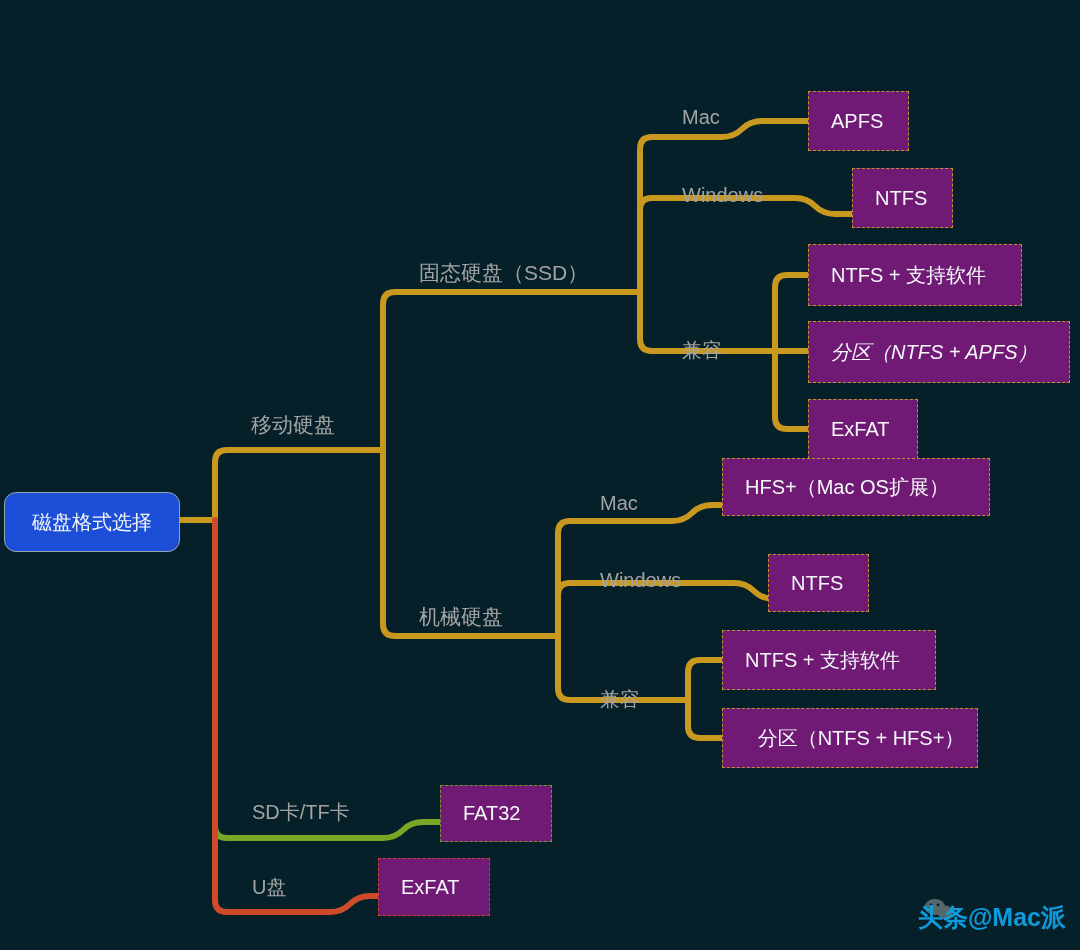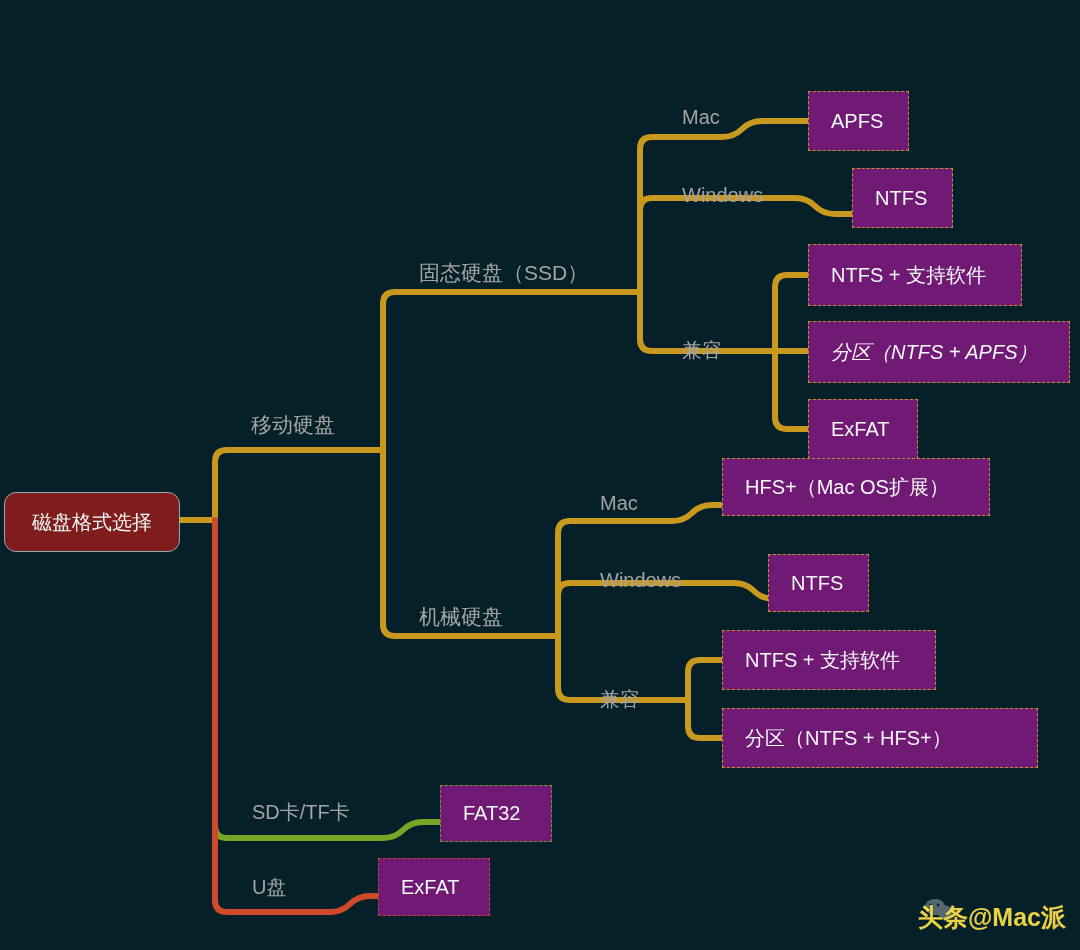--- a/index.html
+++ b/index.html
@@ -21,21 +21,21 @@
     font-size:33px;font-weight:bold;color:#ffffff;
     letter-spacing:1px;
   }
 
   
   .root-node{
     position:absolute;
     left:4px;top:492px;width:174px;height:58px;
     border:1.5px solid #93a8ad;
     border-radius:12px;
-    background:#7f1d1d;
+    background:#1d4ed8;
     display:flex;align-items:center;justify-content:center;
     color:#f2f6f7;font-size:20px;
   }
 
   
   .leaf{
     position:absolute;
     border:1.4px dashed #b99527;
     background:#701a75;
     display:flex;align-items:center;
@@ -54,21 +54,21 @@
     font-size:20px;
     white-space:nowrap;
   }
   .wire-label.big{font-size:21px;}
 
   
   .watermark{
     position:absolute;
     right:14px;bottom:16px;
     display:flex;align-items:center;gap:6px;
-    color:#fde047;font-size:25px;font-weight:bold;
+    color:#0ea5e9;font-size:25px;font-weight:bold;
     opacity:.93;
     letter-spacing:0px;
   }
   .wm-logo{
     position:absolute;
     right:126px;bottom:30px;
     width:30px;height:22px;
     opacity:.35;
   }
 </style>
@@ -166,21 +166,21 @@
   </div>
 
   <div class="leaf" style="left:768px;top:554px;width:101px;height:58px;">
     <span>NTFS</span>
   </div>
 
   <div class="leaf" style="left:722px;top:630px;width:214px;height:60px;">
     <span>NTFS + 支持软件</span>
   </div>
 
-  <div class="leaf" style="left:722px;top:708px;width:316px;height:60px;">
+  <div class="leaf" style="left:722px;top:708px;width:256px;height:60px;justify-content:center;">
     <span>分区（NTFS + HFS+）</span>
   </div>
 
   <div class="leaf green" style="left:440px;top:785px;width:112px;height:57px;">
     <span>FAT32</span>
   </div>
 
   <div class="leaf red" style="left:378px;top:858px;width:112px;height:58px;">
     <span>ExFAT</span>
   </div>

